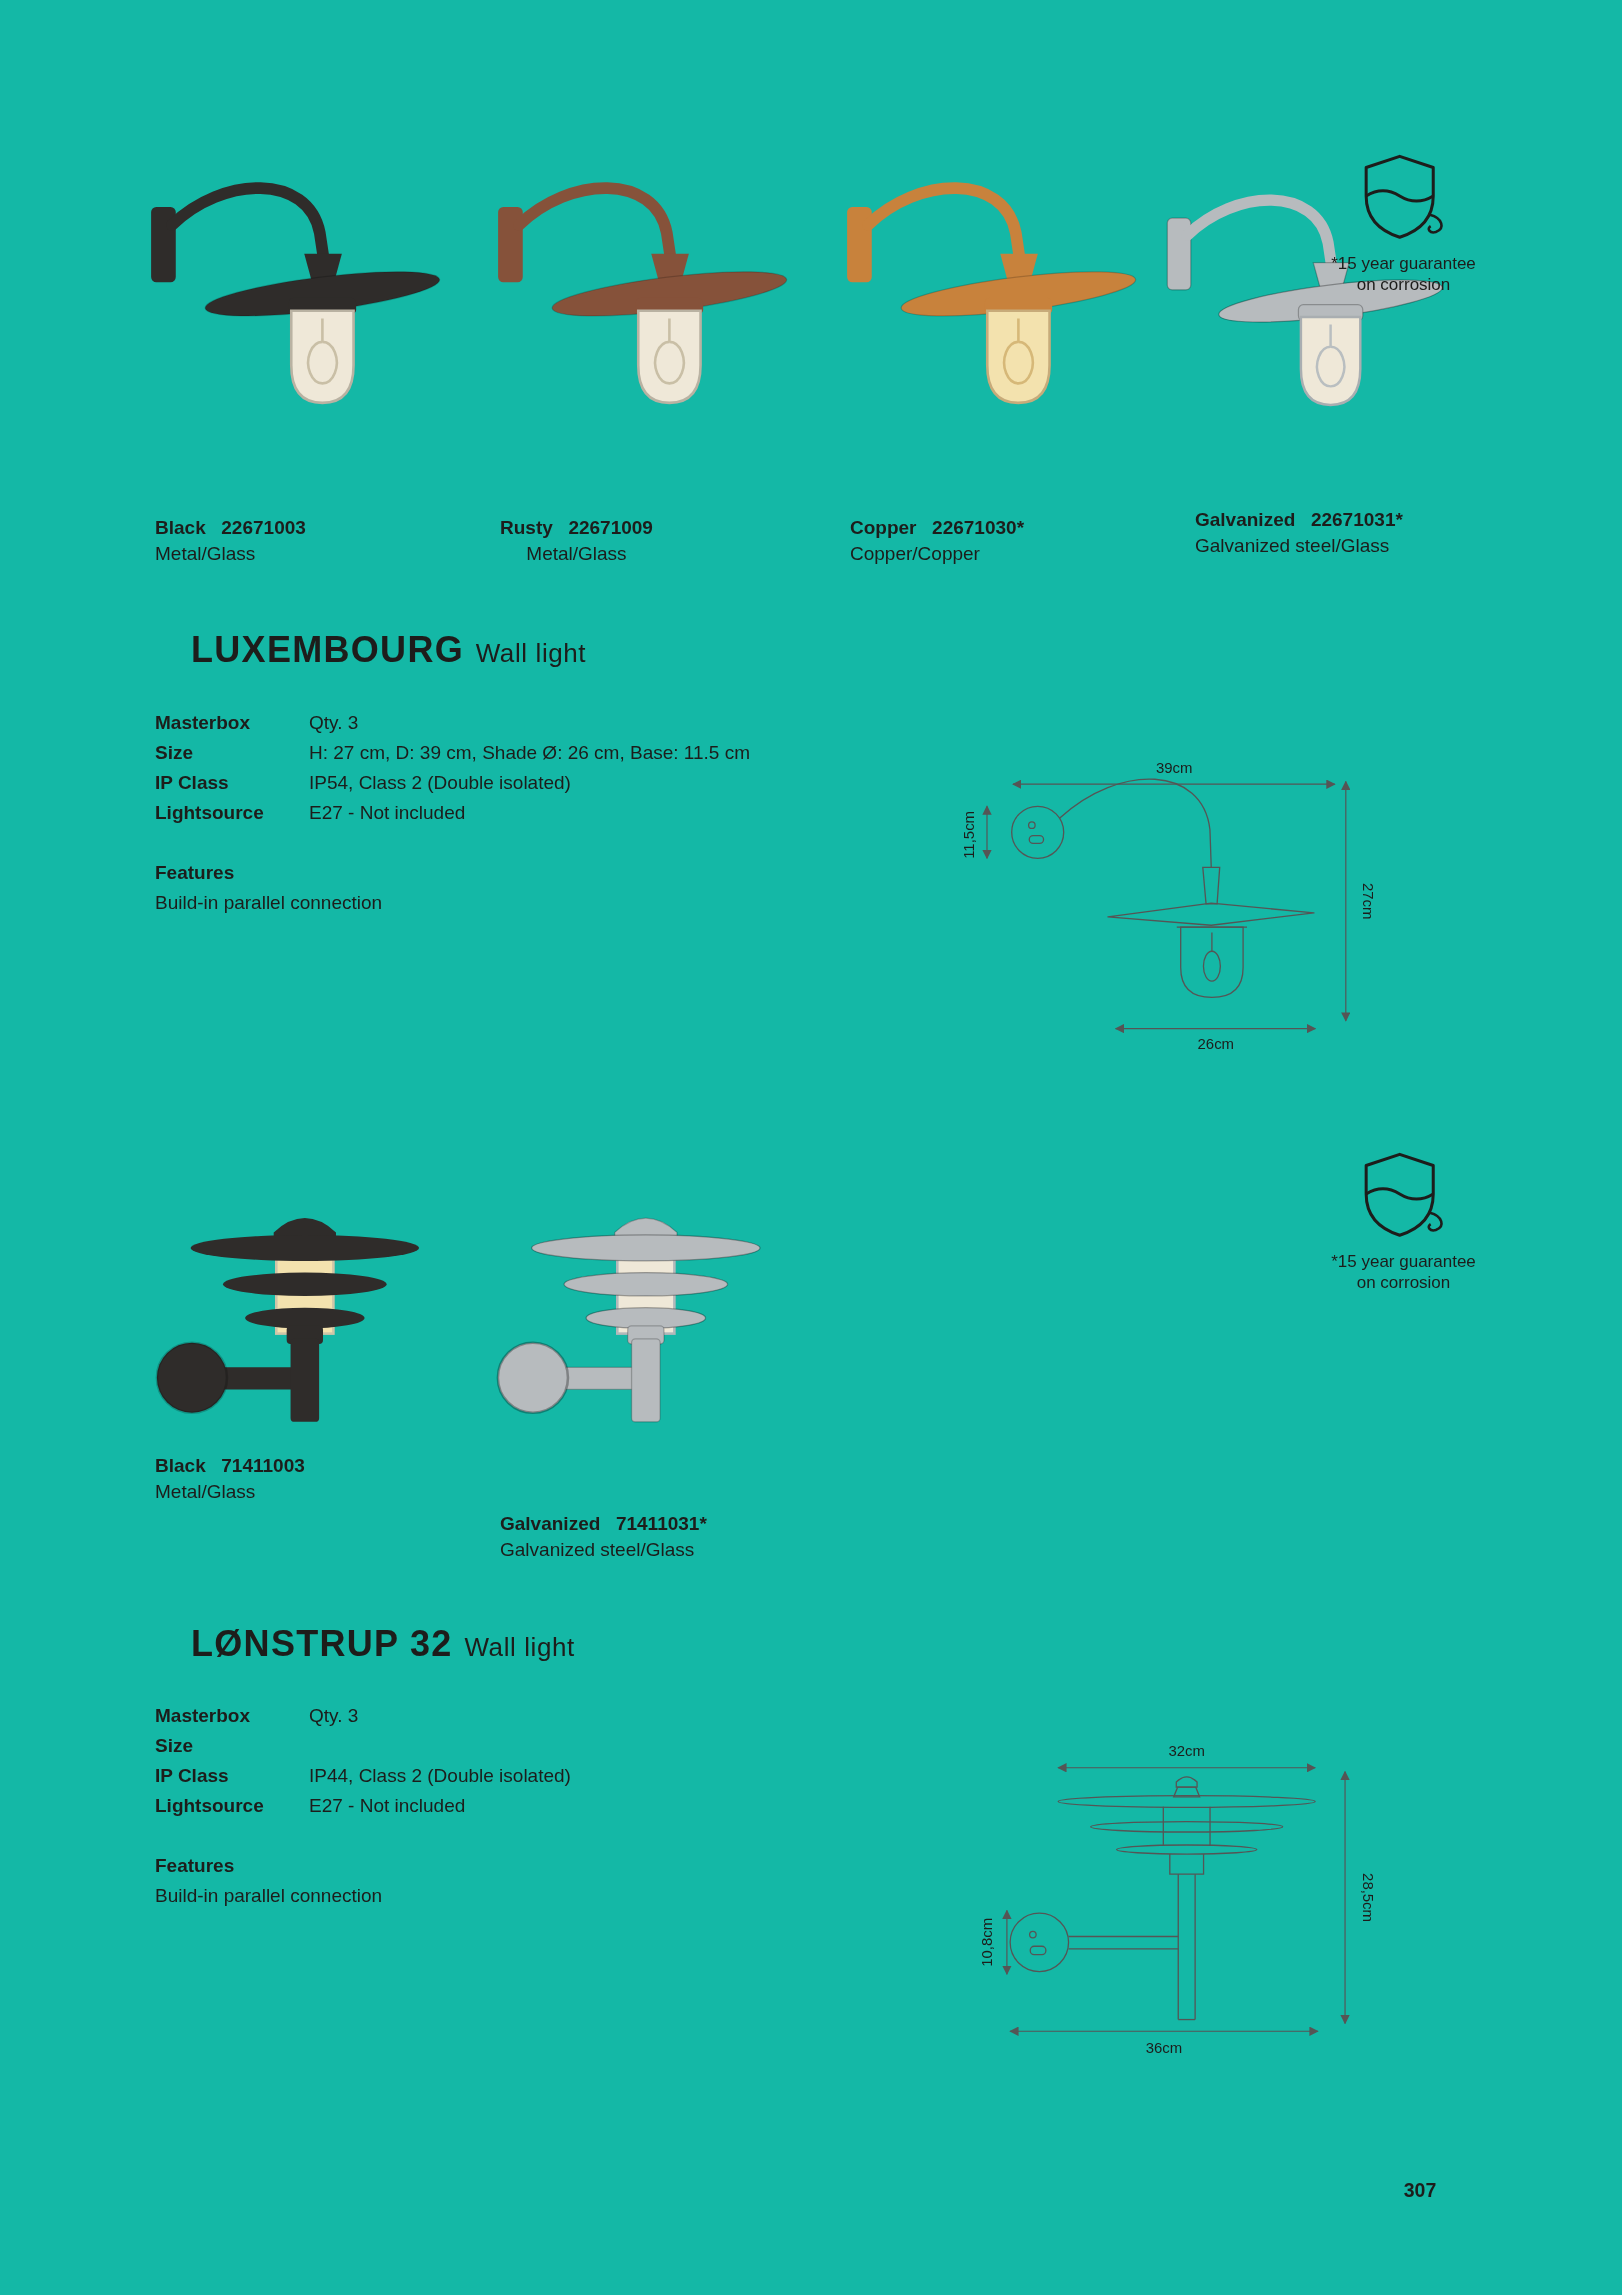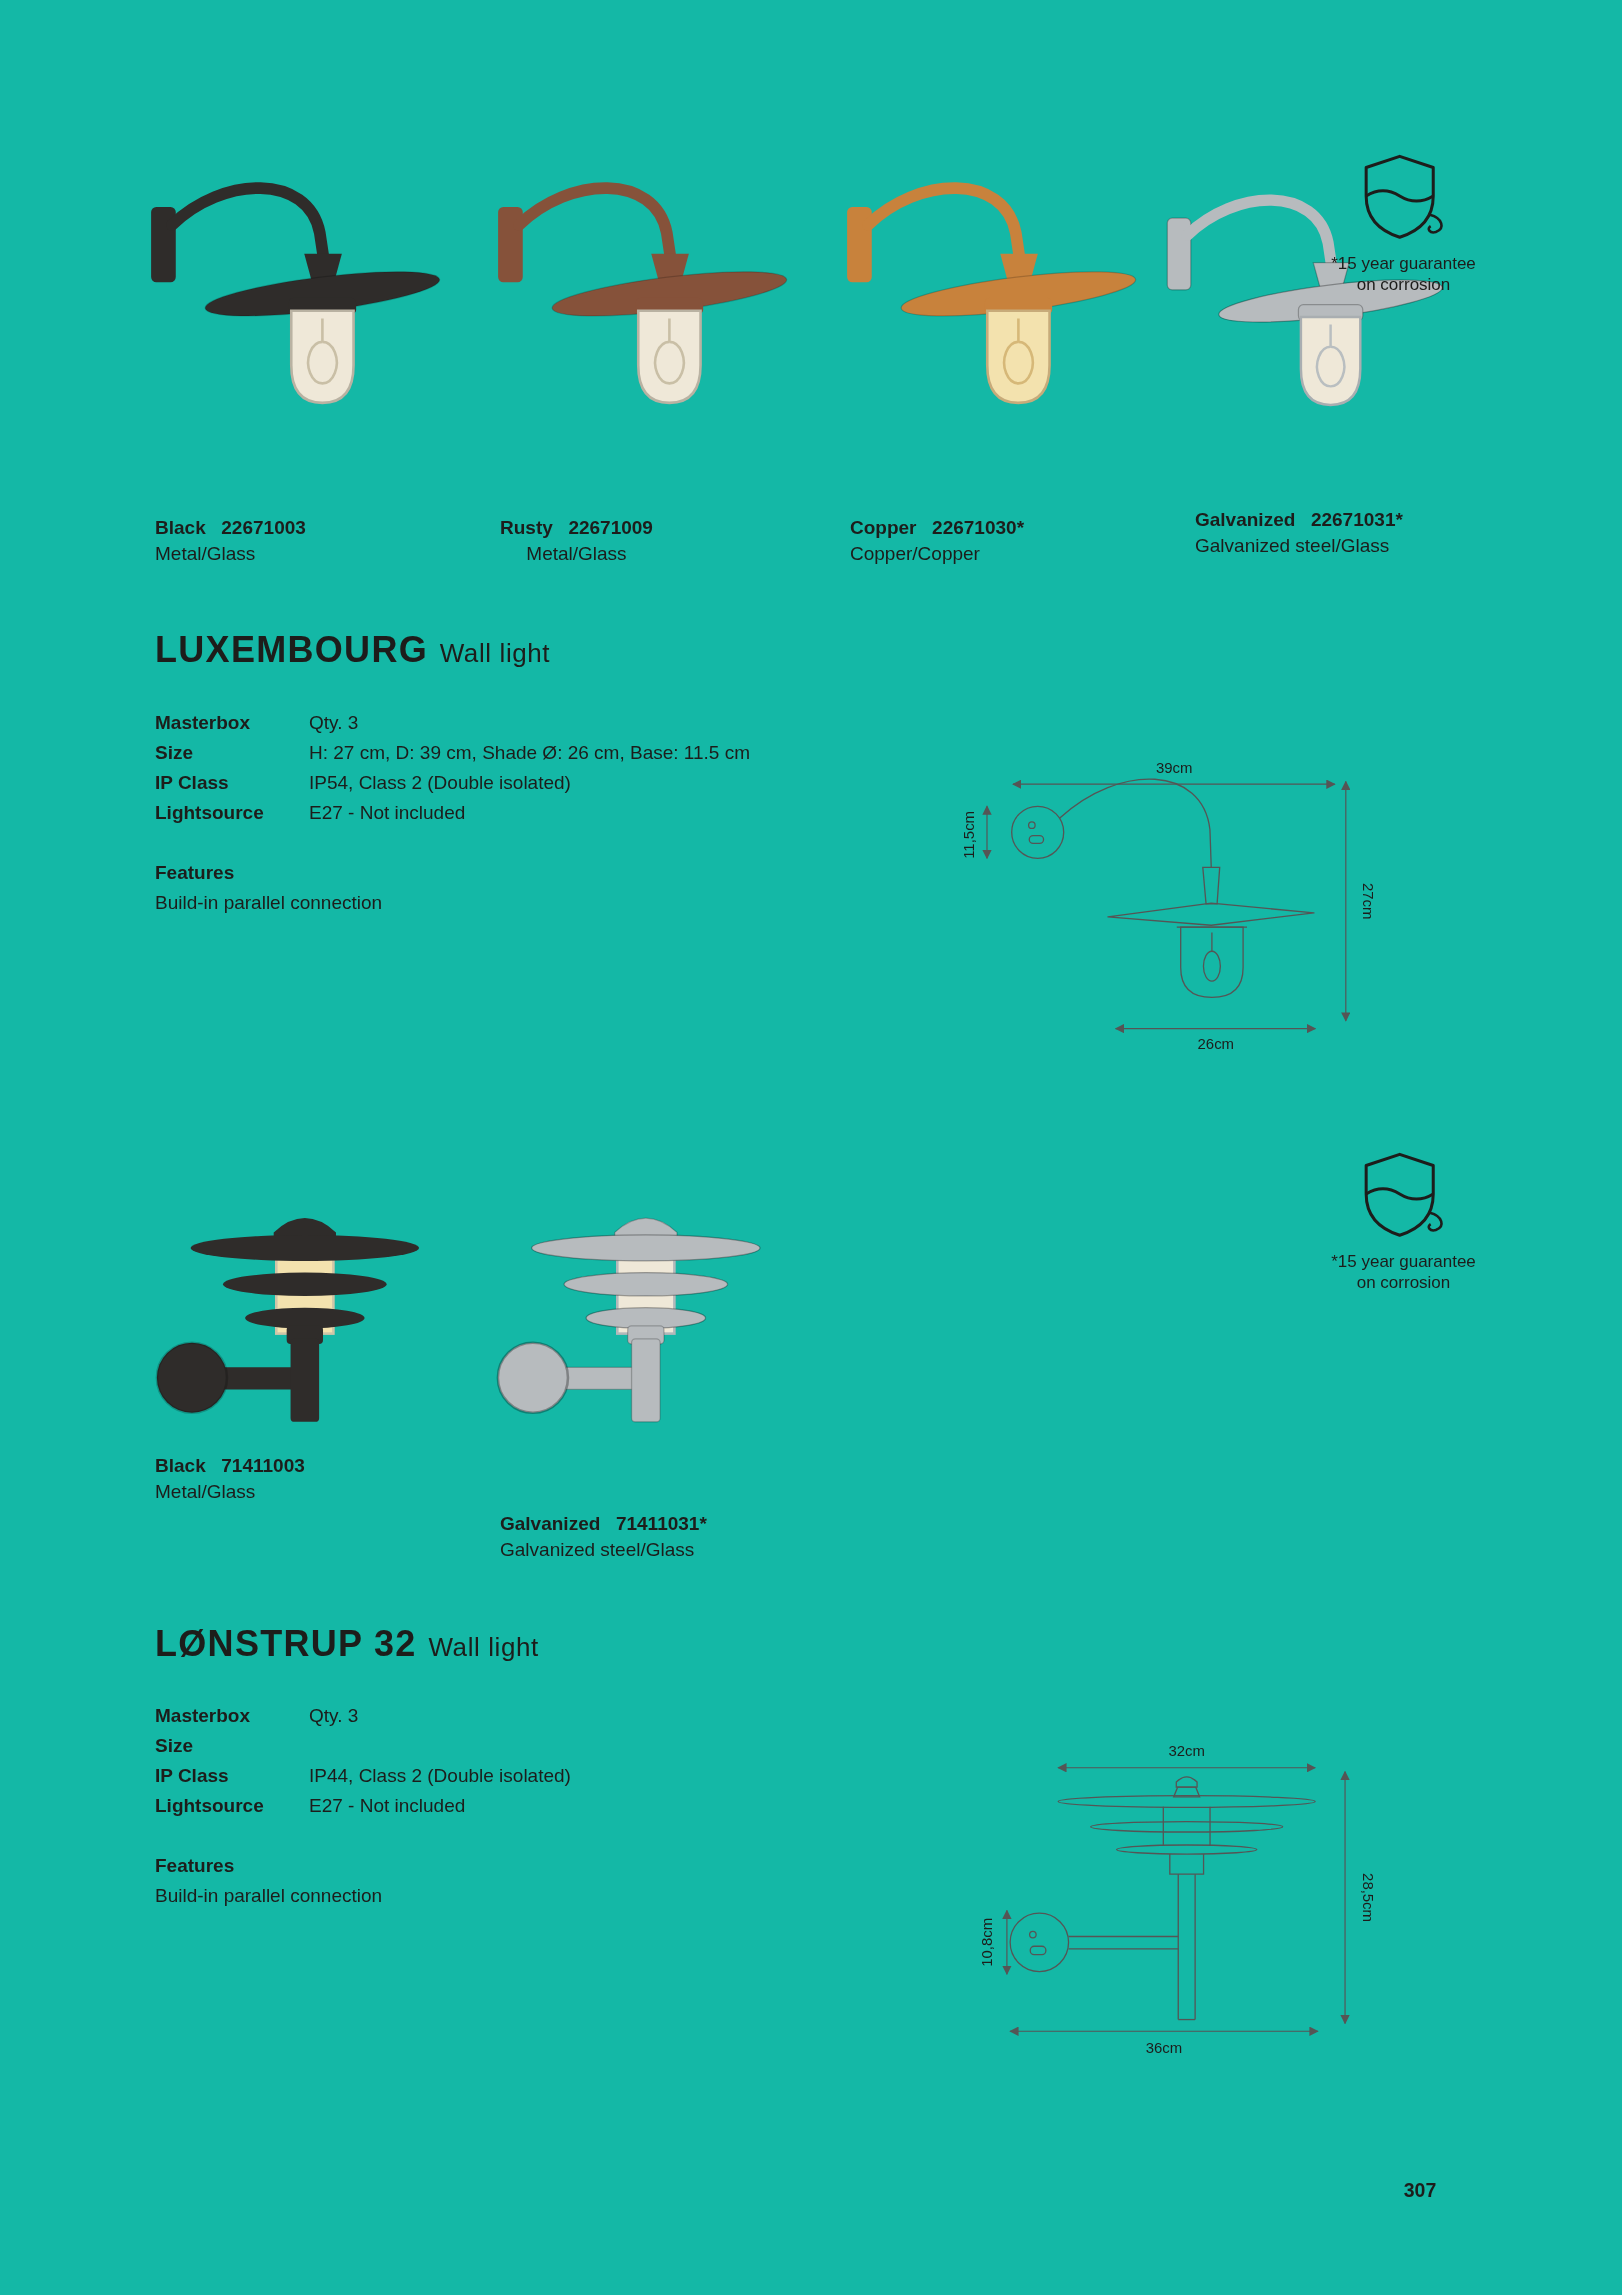--- a/index.html
+++ b/index.html
@@ -23,21 +23,21 @@
   .vr1c1 { left:155px;  top:515px; }
   .vr1c2 { left:500px;  top:515px;text-align:center; }
   .vr1c3 { left:850px; top:515px; }
   .vr1c4 { left:1163px; top:507px;margin-left:32px; }
   .vr2c1 { left:155px;  top:1453px; }
   .vr2c2 { left:500px;  top:1511px; }
   .variant .v1 { font-weight:bold; }
   .variant .sku { margin-left:15.6px; }
 
   
-  .title { position:absolute; white-space:nowrap; }
+  .title { position:absolute; white-space:nowrap;margin-left:36px; }
   .t1 { left:155px; top:629px; }
   .t2 { left:155px; top:1623px; }
   .title .big { font-size:36px; font-weight:bold; letter-spacing:1.3px; }
   .title .sub { font-size:26px; font-weight:normal; margin-left:11.7px; letter-spacing:0.6px; }
 
   
   .specs { position:absolute; width:767px; }
   .s1 { left:155px; top:708px; }
   .s2 { left:155px; top:1701px; }
   .spec-row { display:flex; }

